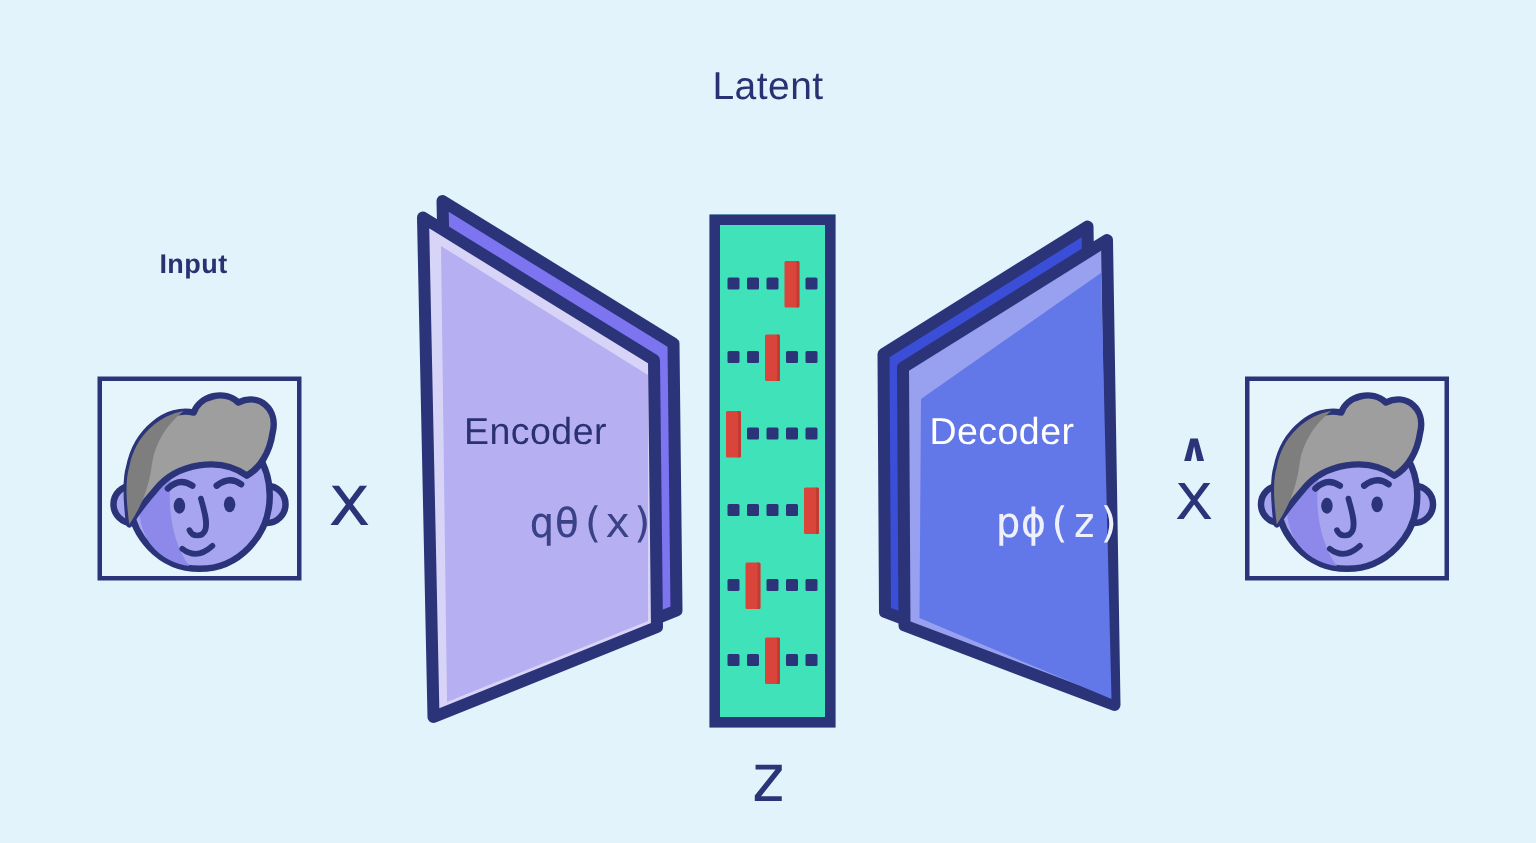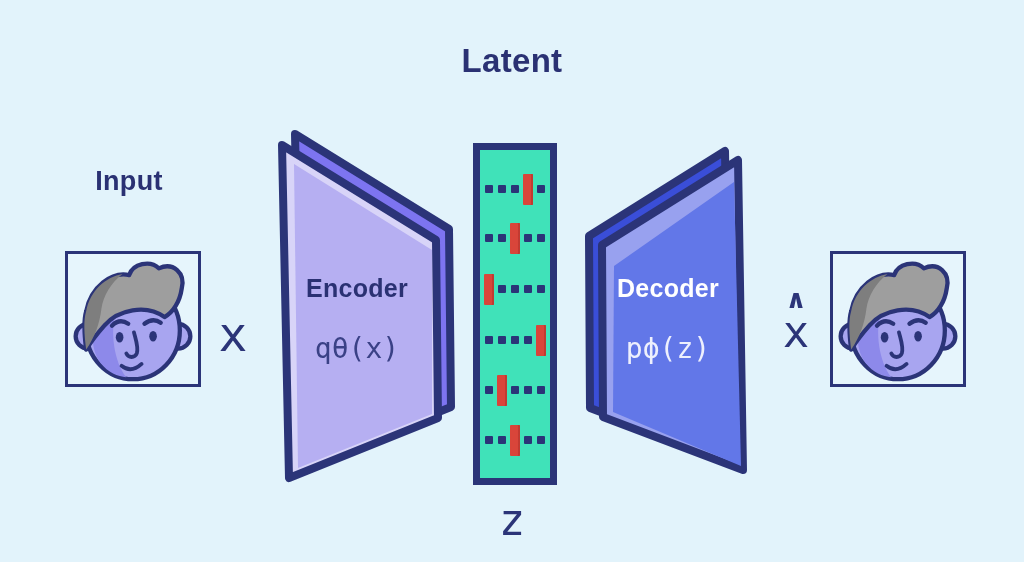--- a/index.html
+++ b/index.html
@@ -8,26 +8,26 @@
     width:1024px;height:562px;
     background:#e2f3fb;
     overflow:hidden;
     font-family:"Liberation Sans", sans-serif;
     color:#2a3173;
   }
   .abs{position:absolute;}
   .title{
     left:332px;top:42px;width:360px;
     text-align:center;
-    font-size:33px;font-weight:bold;
+    font-size:26px;font-weight:normal;
     line-height:1.18;letter-spacing:.3px;
     color:#2a3173;
   }
   .side-label{
-    font-size:27px;font-weight:bold;letter-spacing:.3px;
+    font-size:18px;font-weight:bold;letter-spacing:.3px;
     text-align:center;color:#2a3173;
   }
   .input-label{left:49px;top:166px;width:160px;}
   .recon-label{left:801px;top:166px;width:200px;}
   .img-box{
     width:136px;height:136px;
     border:3px solid #2b3478;
     background:#e6f5fc;
     box-sizing:border-box;
   }
@@ -53,26 +53,26 @@
     font-family:"DejaVu Sans Mono", monospace;
     font-size:44px;line-height:44px;
   }
   .z-label{
     left:462px;top:494px;width:100px;
     text-align:center;
     font-family:"DejaVu Sans Mono", monospace;
     font-size:44px;color:#2b3478;
   }
   .block-name{
-    font-size:25px;font-weight:bold;letter-spacing:.3px;
+    font-size:25px;font-weight:normal;letter-spacing:.3px;
     text-align:center;width:160px;
   }
   .block-formula{
     font-family:"DejaVu Sans Mono", monospace;
-    font-size:28px;text-align:center;width:160px;
+    font-size:28px;text-align:right;width:160px;
   }
   .enc-name{left:277px;top:274px;color:#2a3173;}
   .enc-formula{left:277px;top:332px;color:#3a4186;}
   .dec-name{left:588px;top:274px;color:#ffffff;}
   .dec-formula{left:588px;top:332px;color:#eef0fd;}
   .latent{
     left:473px;top:143px;
     width:84px;height:342px;
     box-sizing:border-box;
     background:#40e2b9;

